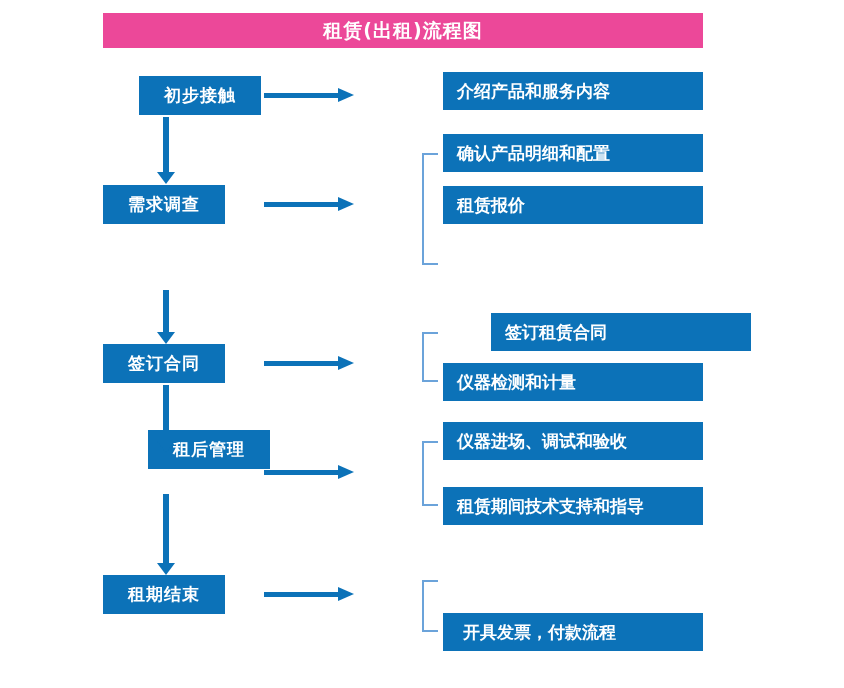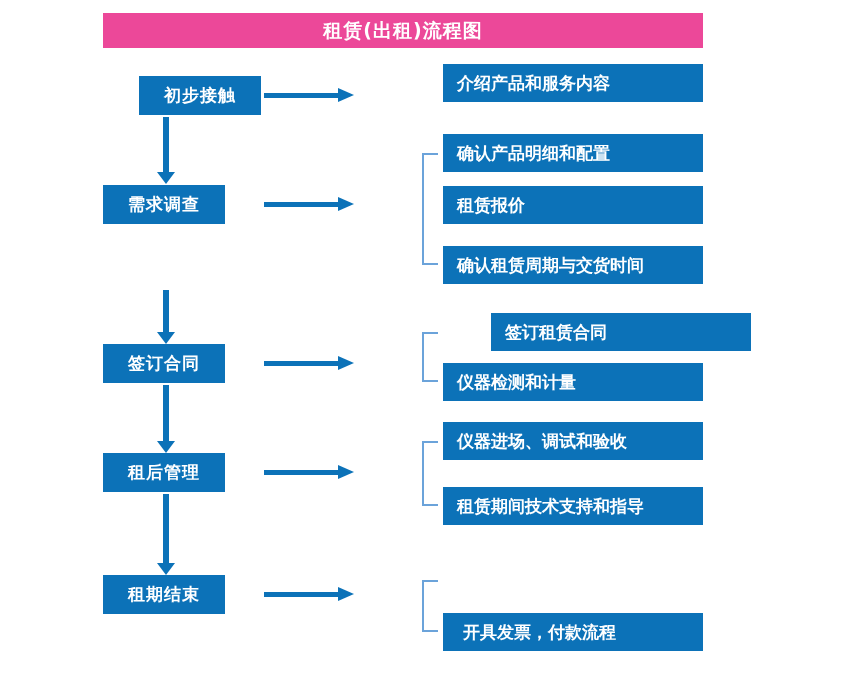--- a/index.html
+++ b/index.html
@@ -150,21 +150,21 @@
 
   <div class="box stage" style="top:76px;margin-left:36px;">
     <span class="box-label">初步接触</span>
   </div>
   <div class="box stage" style="top:185px;">
     <span class="box-label">需求调查</span>
   </div>
   <div class="box stage" style="top:344px;">
     <span class="box-label">签订合同</span>
   </div>
-  <div class="box stage" style="top:453px;">
+  <div class="box stage" style="top:430px;margin-left:45px;">
     <span class="box-label">租后管理</span>
   </div>
   <div class="box stage" style="top:575px;">
     <span class="box-label">租期结束</span>
   </div>
 
   <div class="v-arrow" style="top:117px; height:67px;">
     <div class="shaft" style="height:55px;"></div>
     <div class="head" style="top:55px;"></div>
   </div>
@@ -200,32 +200,29 @@
   <div class="h-arrow" style="top:587px;">
     <div class="shaft"></div>
     <div class="head"></div>
   </div>
 
   <div class="bracket" style="top:153px; height:112px;"></div>
   <div class="bracket" style="top:332px; height:50px;"></div>
   <div class="bracket" style="top:441px; height:65px;"></div>
   <div class="bracket" style="top:580px; height:52px;"></div>
 
-  <div class="box detail" style="top:64px;">
+  <div class="box detail" style="top:72px;">
     <span class="box-label">介绍产品和服务内容</span>
   </div>
   <div class="box detail" style="top:134px;">
     <span class="box-label">确认产品明细和配置</span>
   </div>
   <div class="box detail" style="top:186px;">
     <span class="box-label">租赁报价</span>
   </div>
-  <div class="box detail" style="top:246px;">
-    <span class="box-label">确认租赁周期与交货时间</span>
-  </div>
   <div class="box detail" style="top:313px;margin-left:48px;">
     <span class="box-label">签订租赁合同</span>
   </div>
   <div class="box detail" style="top:363px;">
     <span class="box-label">仪器检测和计量</span>
   </div>
   <div class="box detail" style="top:422px;">
     <span class="box-label">仪器进场、调试和验收</span>
   </div>
   <div class="box detail" style="top:487px;">

